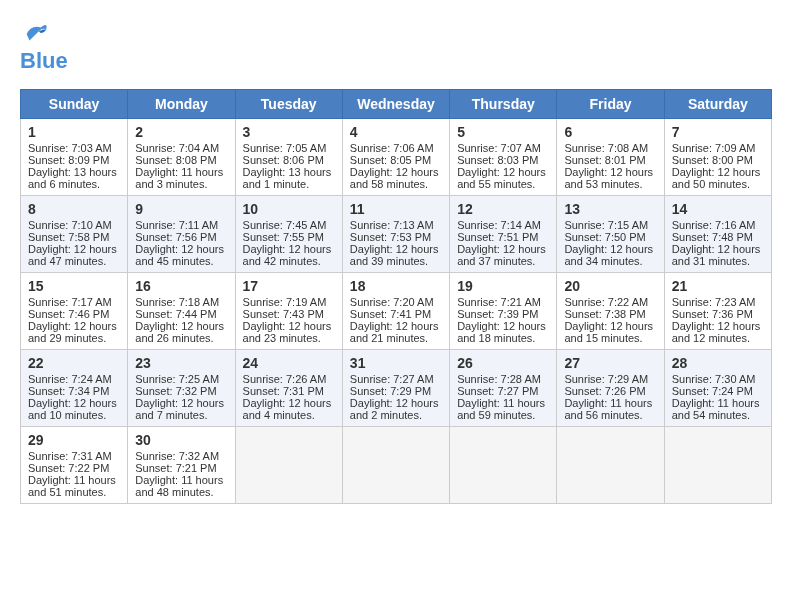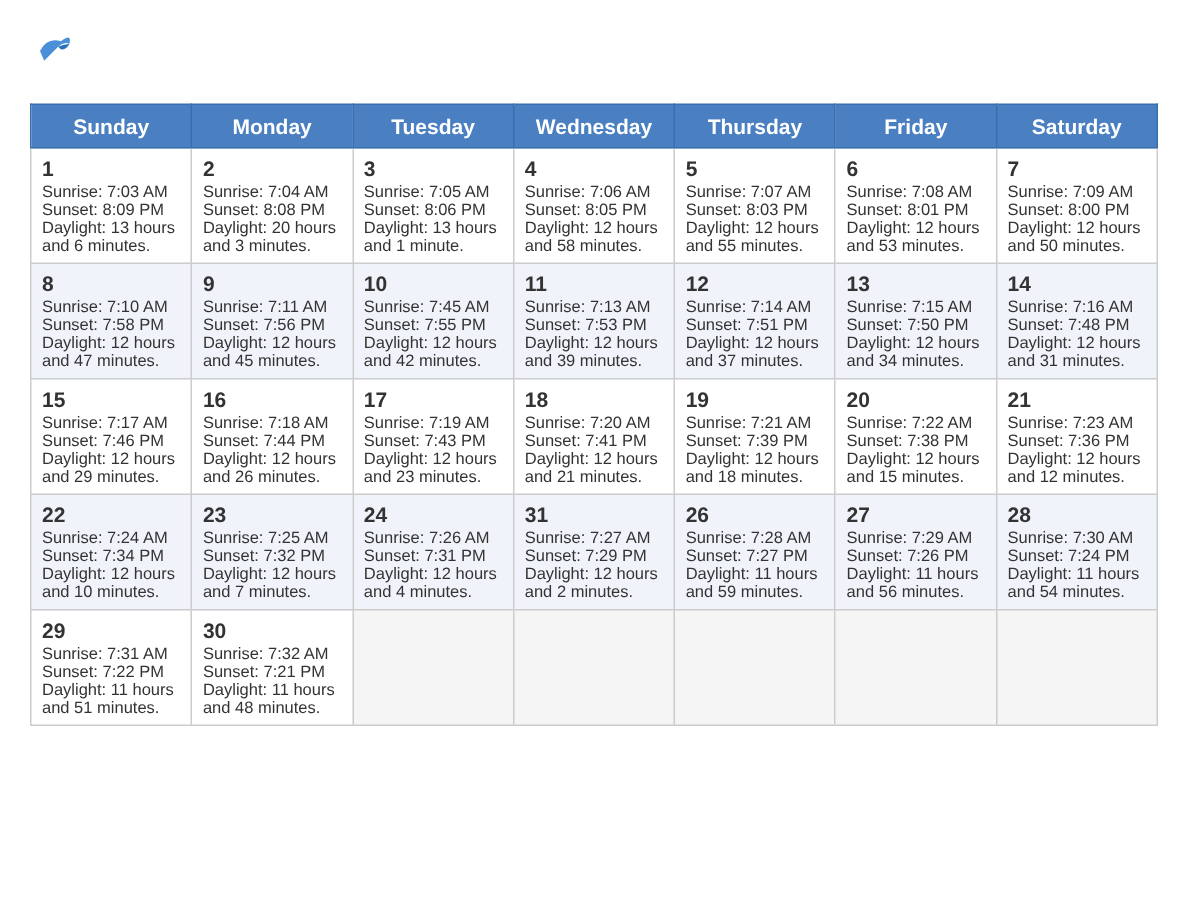--- a/index.html
+++ b/index.html
@@ -87,20 +87,21 @@
 <body>
 
 <div class="header">
   <div class="logo">
     <div>
       <div class="logo-text">
         <svg class="logo-bird" viewBox="0 0 30 30">
           <path d="M5 15 Q10 5 20 8 Q28 2 26 10 Q22 8 18 12 Q14 16 8 22 Z" fill="#4a90d9"></path>
           <path d="M18 12 Q22 10 26 10 Q24 14 20 14 Z" fill="#2a70b9"></path>
         </svg>
+        <div style="color:#4a90d9; font-size:22px; font-weight:bold; margin-top:-4px;">Blue</div>
       </div>
     </div>
   </div>
   <div class="title-section">
     <div class="month-title"></div>
     <div class="location"></div>
   </div>
 </div>
 
 <table class="calendar">
@@ -120,21 +121,21 @@
         <td>
         <span class="day-number">1</span>
         <span>Sunrise: 7:03 AM</span><br>
         <span>Sunset: 8:09 PM</span><br>
         <span>Daylight: 13 hours and 6 minutes.</span>
       </td>
         <td>
         <span class="day-number">2</span>
         <span>Sunrise: 7:04 AM</span><br>
         <span>Sunset: 8:08 PM</span><br>
-        <span>Daylight: 20 hours and 3 minutes.</span>
+        <span>Daylight: 11 hours and 3 minutes.</span>
       </td>
         <td>
         <span class="day-number">3</span>
         <span>Sunrise: 7:05 AM</span><br>
         <span>Sunset: 8:06 PM</span><br>
         <span>Daylight: 13 hours and 1 minute.</span>
       </td>
         <td>
         <span class="day-number">4</span>
         <span>Sunrise: 7:06 AM</span><br>

